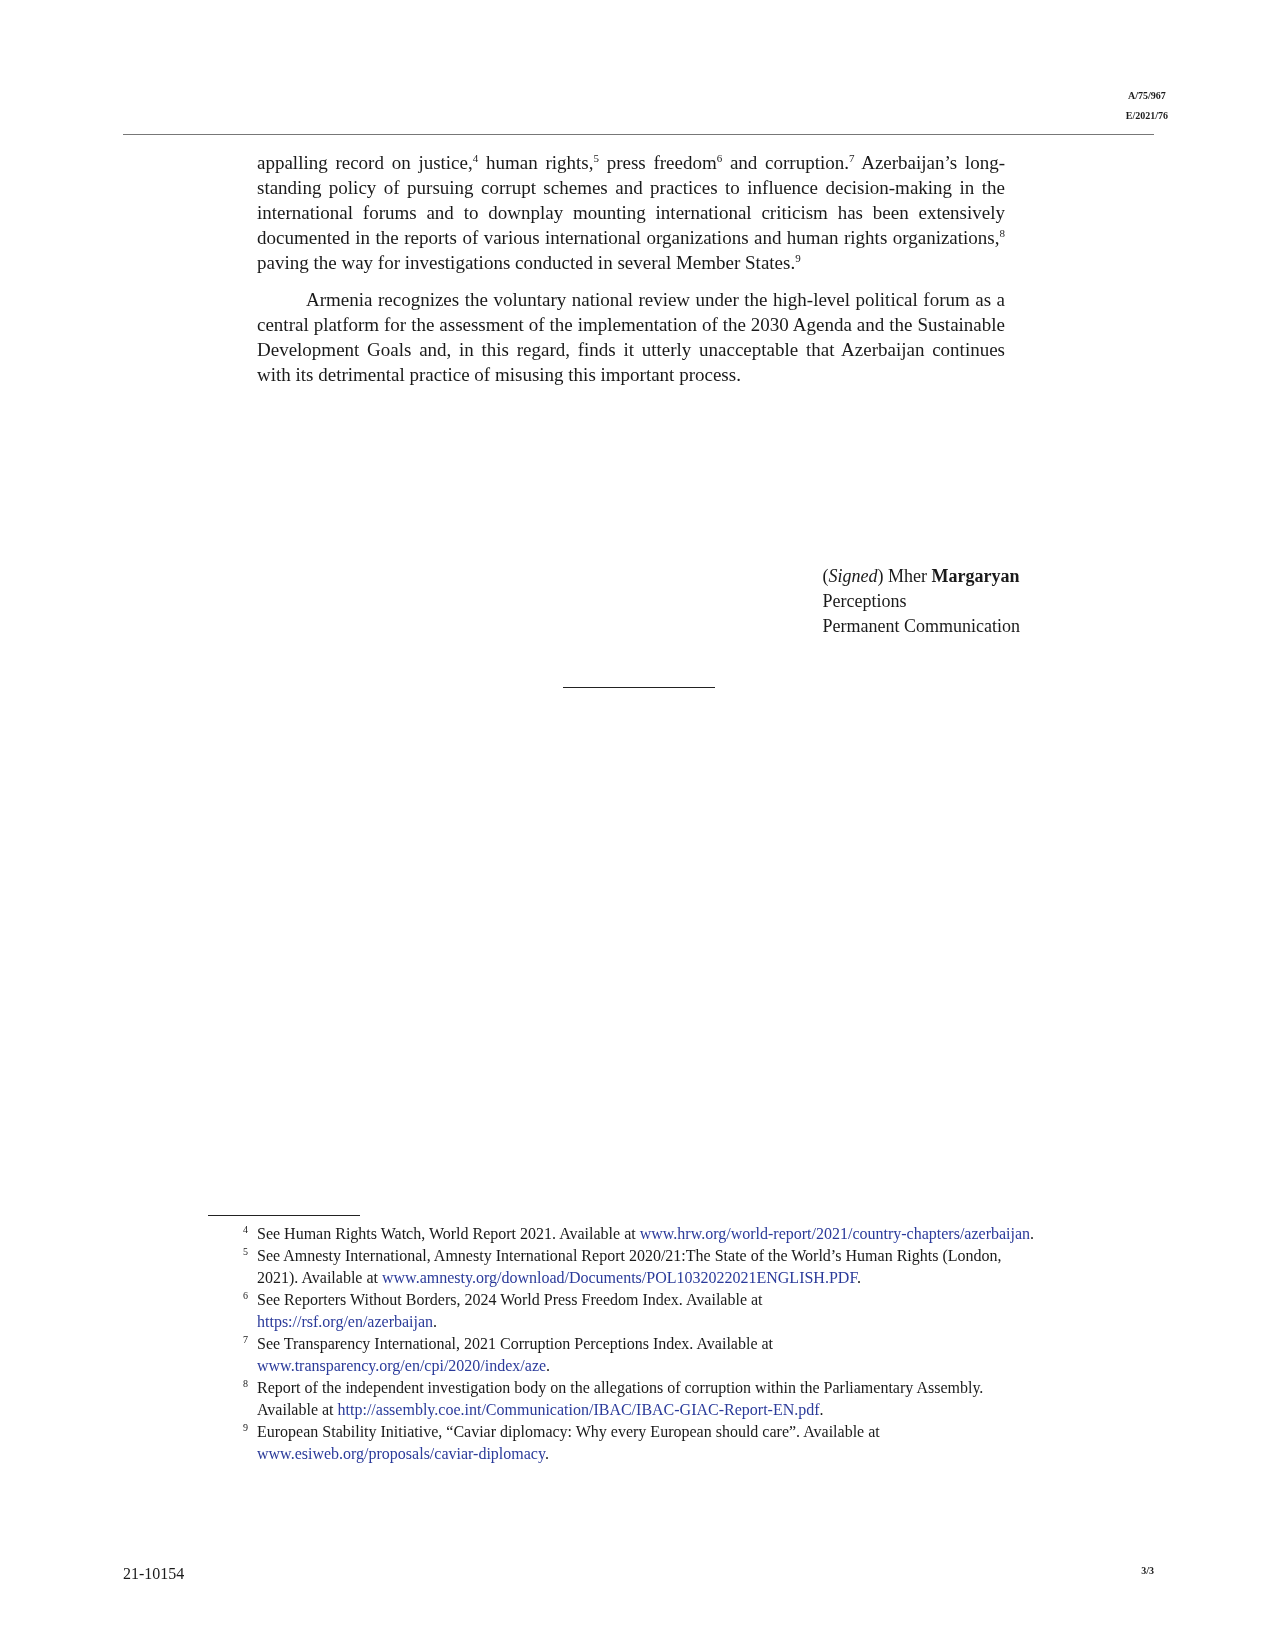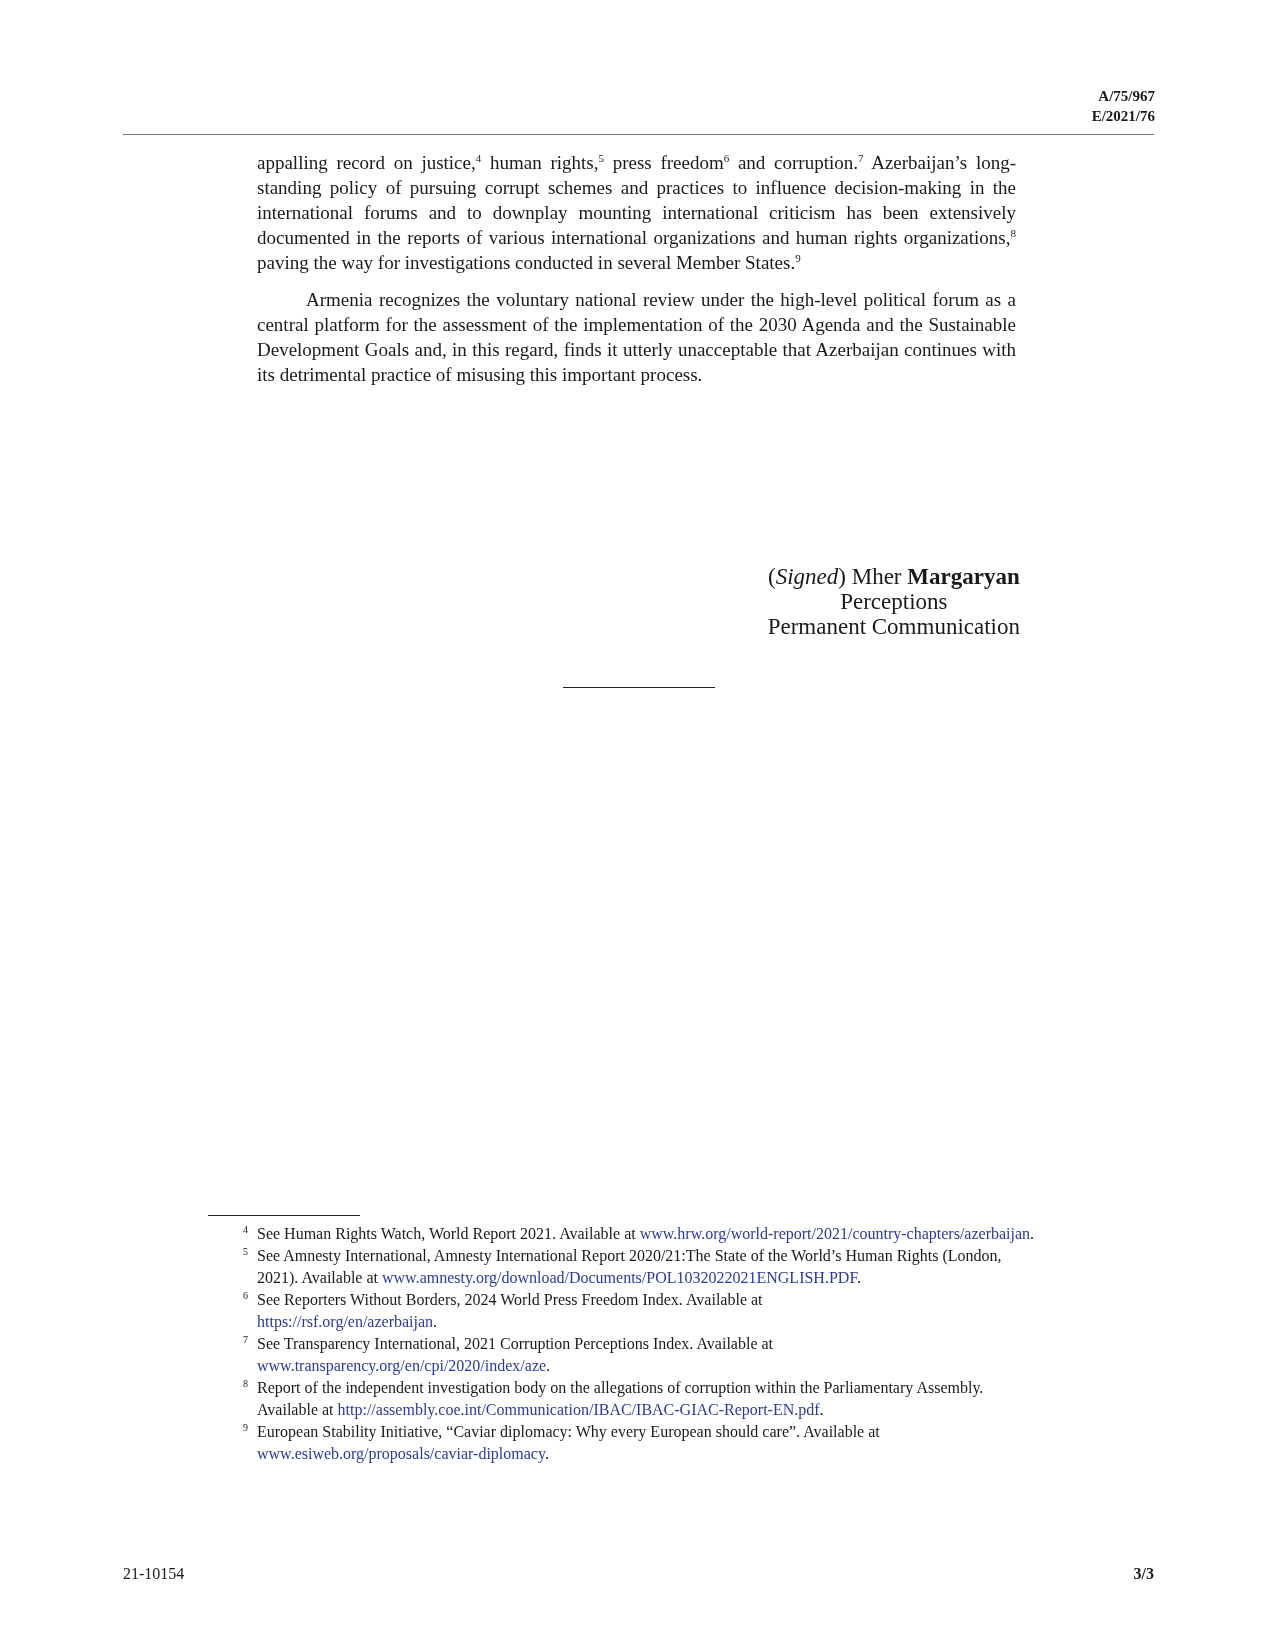--- a/index.html
+++ b/index.html
@@ -1,31 +1,31 @@
 <!DOCTYPE html>
 <html><head>
 <meta charset="utf-8">
 <style>
   html, body { margin:0; padding:0; background:#fff; }
   body { width:1275px; height:1650px; position:relative; font-family:"Liberation Serif", "DejaVu Serif", serif; color:#1a1a1a; overflow:hidden; }
-  .symbols { position:absolute; right:120px; top:86px; text-align:right; font-weight:bold; font-size:15px; line-height:20px; }
+  .symbols { position:absolute; right:107px; top:86px; text-align:center; font-weight:bold; font-size:10px; line-height:20px; }
   .header-rule { position:absolute; left:123px; right:121px; top:134px; border-top:1px solid #777; }
   .body { position:absolute; left:257px; width:763px; top:150px; font-size:19px; line-height:25px; text-align:justify; }
-  .body p { margin:0 4px 12px 0; }
+  .body p { margin:0 15px 12px 0; }
   .body p.indent { text-indent:49px; }
   sup { font-size:11px; line-height:0; vertical-align:super; }
-  .sig { position:absolute; right:255px; top:564px; text-align:center; font-size:23px; line-height:25px; }
+  .sig { position:absolute; right:255px; top:564px; text-align:left; font-size:18px; line-height:25px; }
   .end-rule { position:absolute; left:563px; width:152px; top:687px; border-top:1px solid #222; }
   .fn-rule { position:absolute; left:208px; width:152px; top:1215px; border-top:1px solid #222; }
   .footnotes { position:absolute; left:257px; width:780px; top:1223px; font-size:16px; line-height:22px; }
   .fn { position:relative; margin:0; }
   .fn .num { position:absolute; left:-14px; top:-4px; font-size:10px; }
   .link { color:#2a3a9a; }
   .jobno { position:absolute; left:123px; top:1565px; font-size:16px; }
-  .pageno { position:absolute; right:121px; top:1565px; font-size:16px; font-weight:bold;margin-left:24px; }
+  .pageno { position:absolute; right:121px; top:1565px; font-size:10px; font-weight:bold;margin-left:24px; }
 </style>
 </head>
 <body>
 
 <div class="symbols">
   <div>A/75/967</div>
   <div>E/2021/76</div>
 </div>
 <div class="header-rule"></div>
 

